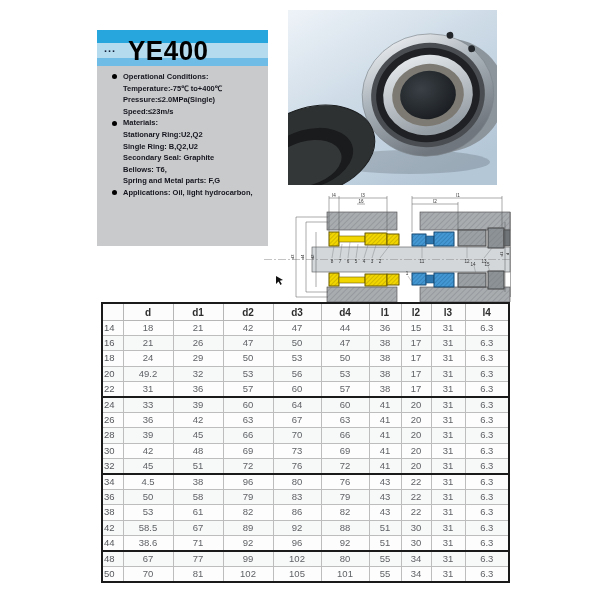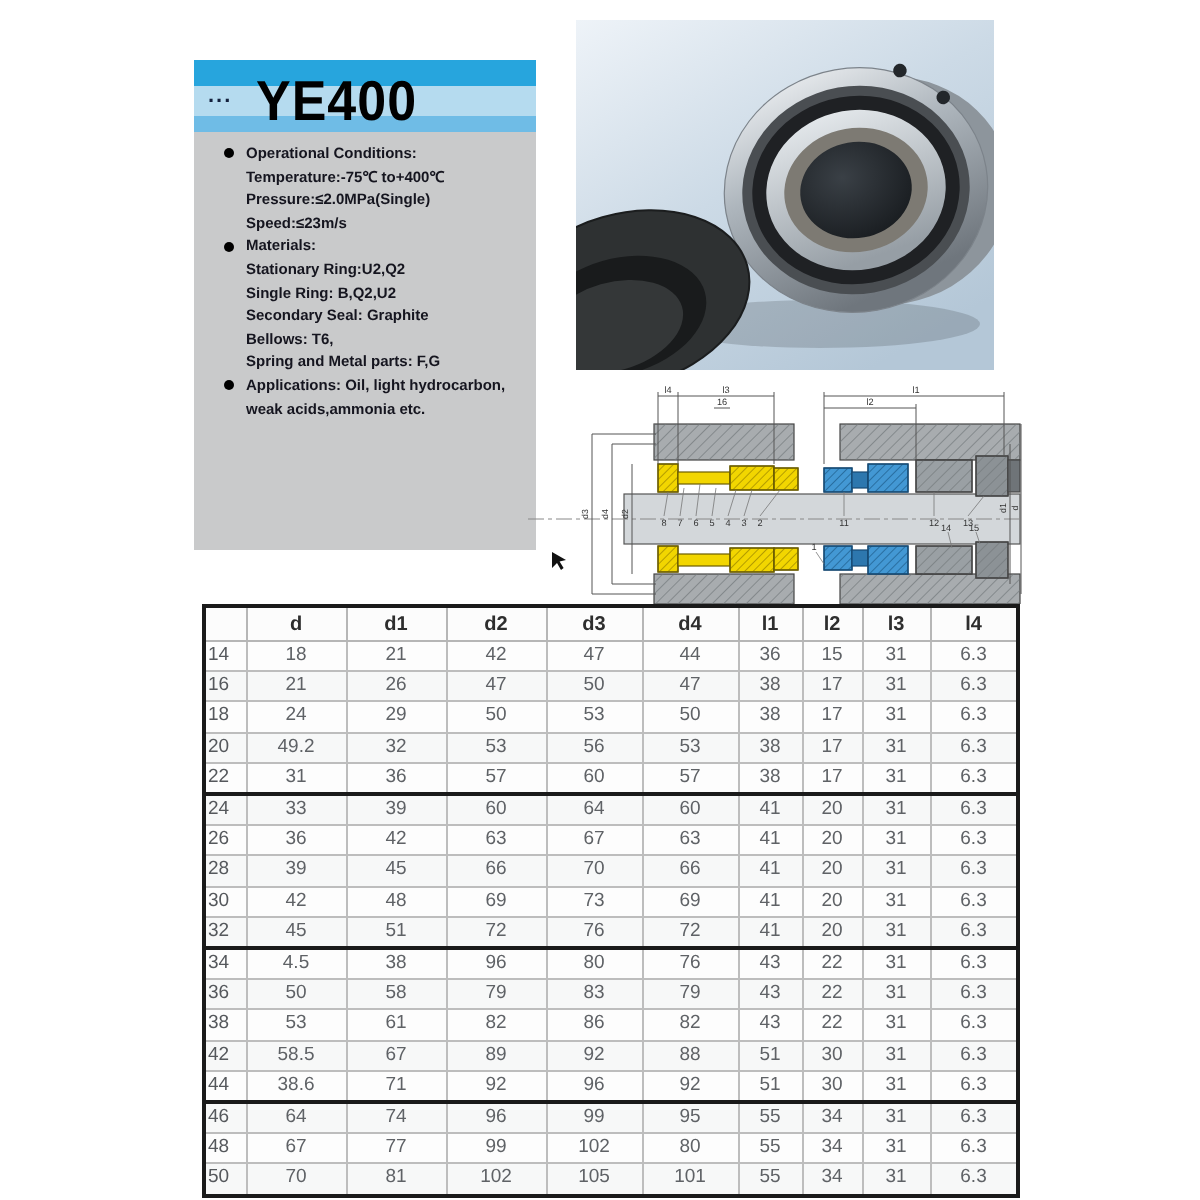--- a/index.html
+++ b/index.html
@@ -9,21 +9,21 @@
   
   .hdr{position:absolute;left:97px;top:30px;width:171px;height:36px;}
   .hdr .stripe-top{position:absolute;left:0;top:0;width:100%;height:13px;background:#27a5dd;}
   .hdr .stripe-mid{position:absolute;left:0;top:13px;width:100%;height:15px;background:#b5dbef;}
   .hdr .stripe-bot{position:absolute;left:0;top:28px;width:100%;height:8px;background:#6fbce6;}
   .hdr .dots{position:absolute;left:7px;top:12px;font-size:11px;font-weight:700;color:#14213d;letter-spacing:1px;}
   .hdr .title{position:absolute;left:31px;top:4px;font-size:26px;font-weight:900;color:#000;
               letter-spacing:0.5px;transform:scaleY(1.08);transform-origin:top left;}
 
   
-  .spec{position:absolute;left:97px;top:66px;width:171px;height:209px;background:#c9cacb;}
+  .spec{position:absolute;left:97px;top:66px;width:171px;height:180px;background:#c9cacb;}
   .spec-lines{position:absolute;left:0;top:5px;width:100%;}
   .spec-line{position:relative;padding-left:26px;line-height:11.6px;font-size:7.5px;font-weight:700;
              color:#15151f;white-space:nowrap;}
   .spec-line .bullet{position:absolute;left:15px;top:3.2px;width:5px;height:5px;border-radius:50%;background:#000;}
 
   
   .photo{position:absolute;left:288px;top:10px;width:209px;height:175px;}
 
   
   .drawing{position:absolute;left:262px;top:192px;width:250px;height:110px;}
@@ -62,21 +62,20 @@
         <div class="spec-line"><span>Temperature:-75℃ to+400℃</span></div>
         <div class="spec-line"><span>Pressure:≤2.0MPa(Single)</span></div>
         <div class="spec-line"><span>Speed:≤23m/s</span></div>
         <div class="spec-line"><span class="bullet"></span><span>Materials:</span></div>
         <div class="spec-line"><span>Stationary Ring:U2,Q2</span></div>
         <div class="spec-line"><span>Single Ring: B,Q2,U2</span></div>
         <div class="spec-line"><span>Secondary Seal: Graphite</span></div>
         <div class="spec-line"><span>Bellows: T6,</span></div>
         <div class="spec-line"><span>Spring and Metal parts: F,G</span></div>
         <div class="spec-line"><span class="bullet"></span><span>Applications: Oil, light hydrocarbon,</span></div>
-        <div class="spec-line"><span>weak acids,ammonia etc.</span></div>
       </div>
   </div>
 
   <svg class="photo" viewBox="0 0 209 175">
     <defs>
       <linearGradient id="bgGrad" x1="0" y1="0" x2="0.7" y2="1">
         <stop offset="0" stop-color="#eef3f8"></stop>
           <stop offset="0.5" stop-color="#ccdae6"></stop>
           <stop offset="1" stop-color="#b4c7d7"></stop>
       </linearGradient>
@@ -468,32 +467,20 @@
             <td>71</td>
             <td>92</td>
             <td>96</td>
             <td>92</td>
             <td>51</td>
             <td>30</td>
             <td>31</td>
             <td>6.3</td>
           </tr>
           <tr>
-            <td class="label-col">46</td>
-            <td>64</td>
-            <td>74</td>
-            <td>96</td>
-            <td>99</td>
-            <td>95</td>
-            <td>55</td>
-            <td>34</td>
-            <td>31</td>
-            <td>6.3</td>
-          </tr>
-          <tr>
             <td class="label-col">48</td>
             <td>67</td>
             <td>77</td>
             <td>99</td>
             <td>102</td>
             <td>80</td>
             <td>55</td>
             <td>34</td>
             <td>31</td>
             <td>6.3</td>

